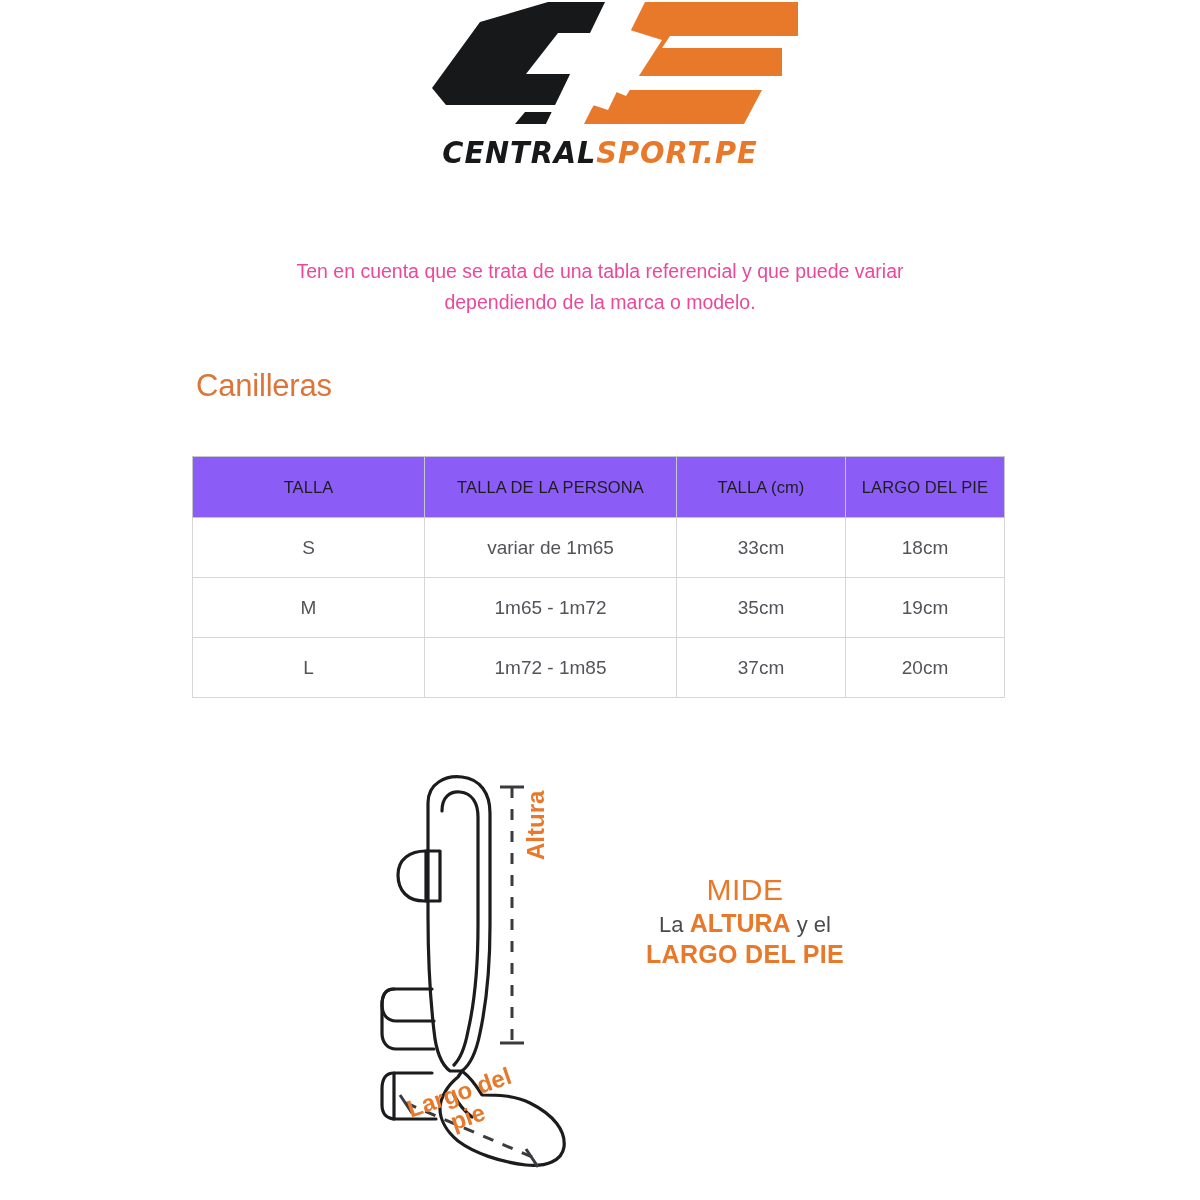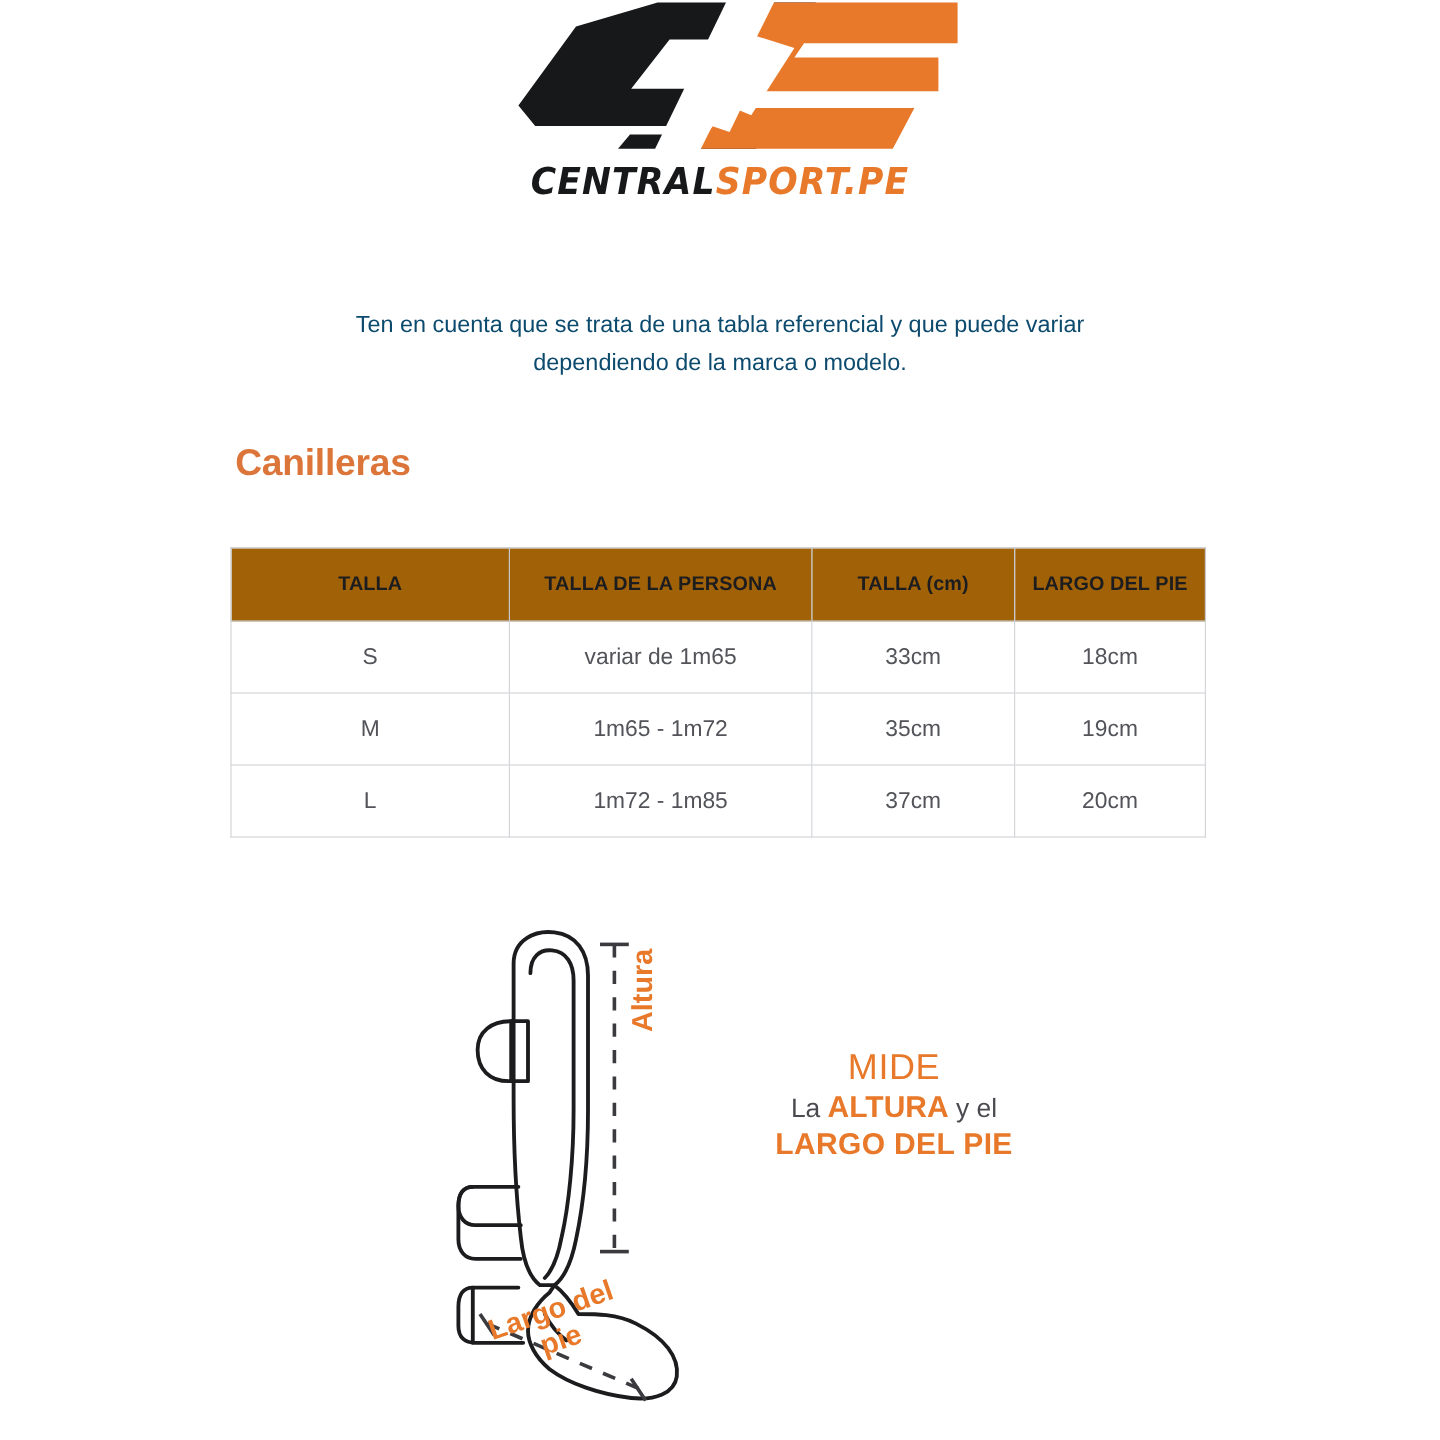--- a/index.html
+++ b/index.html
@@ -50,54 +50,54 @@
 
   
   #intro {
     position: absolute;
     left: 0;
     top: 256px;
     width: 1200px;
     text-align: center;
     font-size: 19.5px;
     line-height: 31px;
-    color: #0c4a6e;
+    color: #ec4899;
   }
   #intro .ln { display: block; }
 
   
   #section-title {
     position: absolute;
     left: 196px;
     top: 368px;
     font-size: 31px;
-    font-weight: bold;
+    font-weight: normal;
     color: #DC7539;
     letter-spacing: -0.2px;
   }
 
   
   #size-table {
     position: absolute;
     left: 192px;
     top: 456px;
     width: 812px;
     border-collapse: collapse;
     table-layout: fixed;
   }
   #size-table col.c0 { width: 232px; }
   #size-table col.c1 { width: 252px; }
   #size-table col.c2 { width: 169px; }
   #size-table col.c3 { width: 159px; }
 
   #size-table th {
-    background: #a16207;
+    background: #8b5cf6;
     height: 58px;
     font-size: 16.5px;
-    font-weight: bold;
+    font-weight: normal;
     color: #1d1d20;
     letter-spacing: 0.1px;
     border: 1px solid #c6c7cb;
     text-align: center;
     vertical-align: middle;
   }
   #size-table td {
     height: 57px;
     font-size: 19px;
     color: #53545a;

